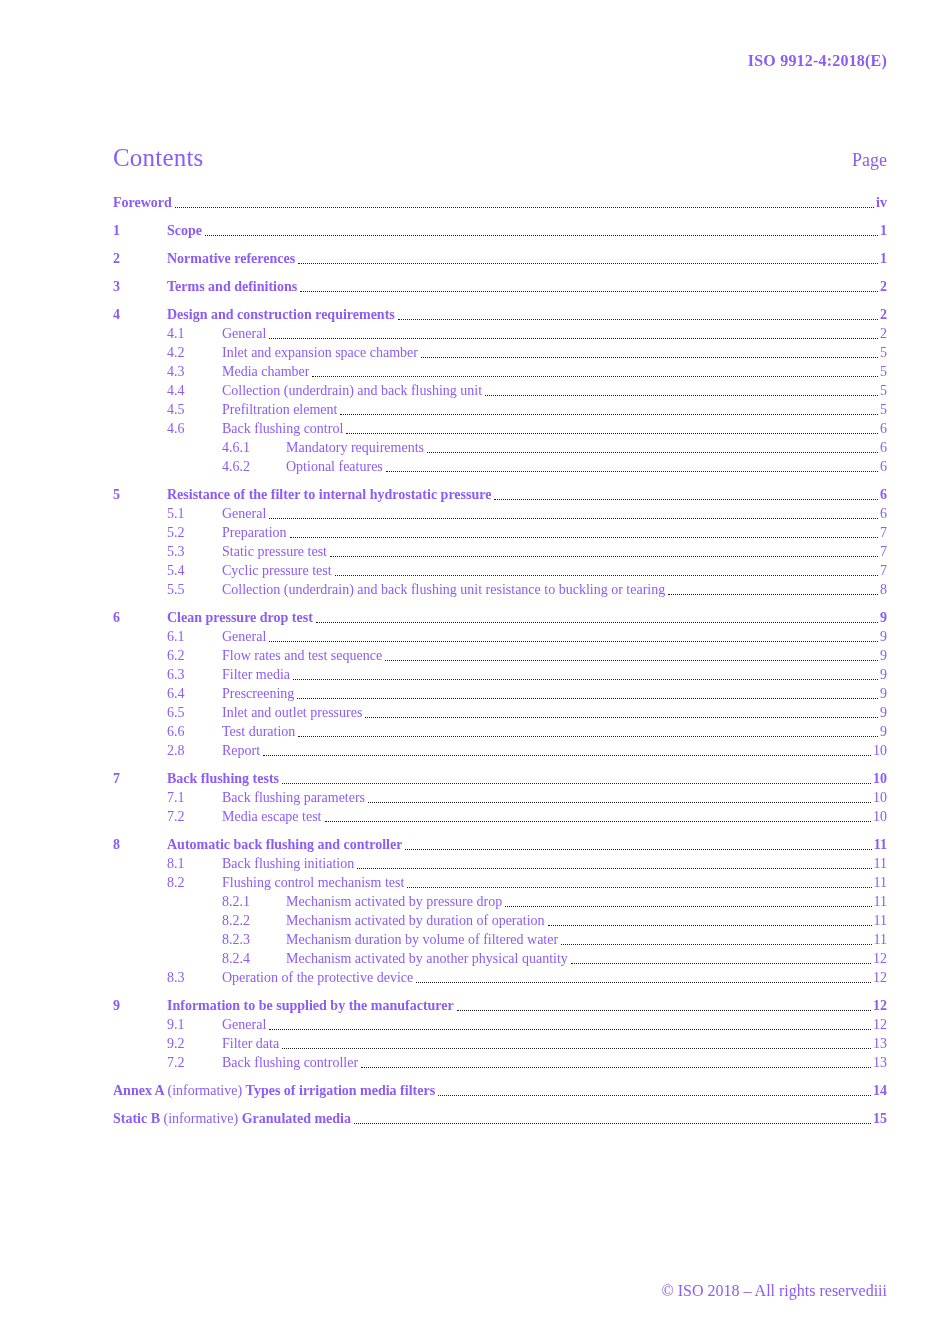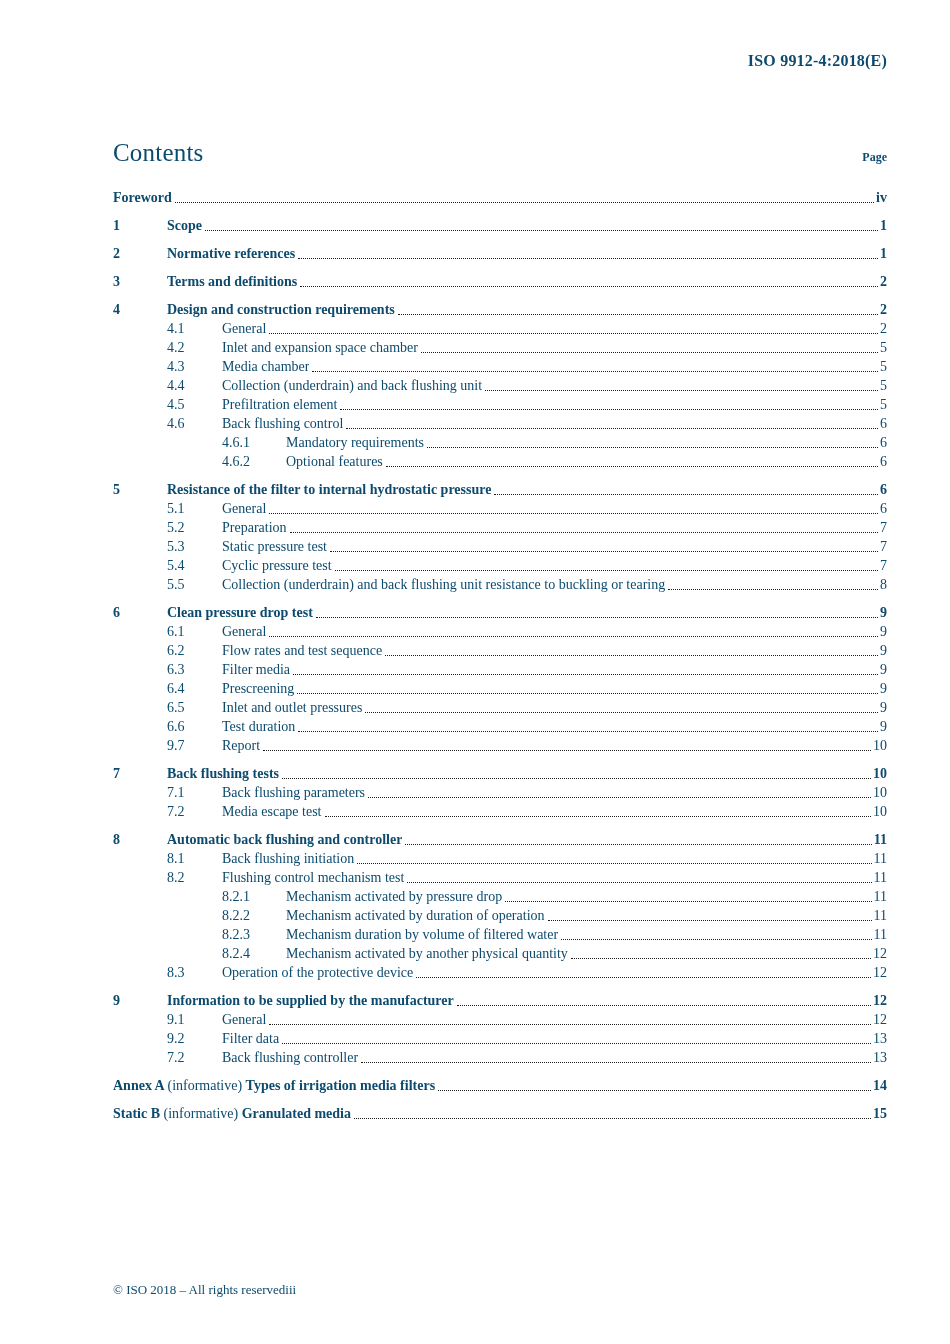--- a/index.html
+++ b/index.html
@@ -6,21 +6,21 @@
     margin: 0;
     padding: 0;
     background: #ffffff;
   }
   .page {
     position: relative;
     width: 950px;
     height: 1344px;
     margin: 0 auto;
     background: #ffffff;
-    color: #0c4a6e;
+    color: #8b5cf6;
     font-family: "Liberation Serif", "DejaVu Serif", serif;
     overflow: hidden;
     box-sizing: border-box;
   }
   .content {
     position: absolute;
     left: 113px;
     right: 63px;
     top: 0;
   }
@@ -36,22 +36,22 @@
     display: flex;
     align-items: baseline;
     justify-content: space-between;
   }
   .contents-title {
     font-size: 25px;
     font-weight: normal;
     letter-spacing: 0.2px;
   }
   .page-col-label {
-    font-size: 12px;
-    font-weight: bold;
+    font-size: 18px;
+    font-weight: normal;
     margin-top: 26px;
   }
   .toc {
     margin-top: 21px;
   }
   .toc-row {
     display: flex;
     align-items: flex-end;
     font-size: 14px;
     line-height: 19px;
@@ -84,23 +84,23 @@
   }
   .toc-row .pg {
     flex: 0 0 auto;
   }
   .doc-footer {
     position: absolute;
     left: 113px;
     right: 63px;
     top: 1282px;
     display: flex;
-    justify-content: flex-start;
+    justify-content: flex-end;
     align-items: baseline;
-    font-size: 13px;
+    font-size: 16px;
   }
 </style>
 </head>
 <body>
 
 <div class="page">
   <div class="content">
 
     <div class="doc-header">ISO 9912-4:2018(E)</div>
 
@@ -259,21 +259,21 @@
           <span class="dots"></span>
           <span class="pg">9</span>
         </div>
         <div class="toc-row lvl1">
           <span class="num">6.6</span>
           <span class="lbl">Test duration</span>
           <span class="dots"></span>
           <span class="pg">9</span>
         </div>
         <div class="toc-row lvl1">
-          <span class="num">9.7</span>
+          <span class="num">2.8</span>
           <span class="lbl">Report</span>
           <span class="dots"></span>
           <span class="pg">10</span>
         </div>
         <div class="toc-row lvl0 bold sp">
           <span class="num">7</span>
           <span class="lbl">Back flushing tests</span>
           <span class="dots"></span>
           <span class="pg">10</span>
         </div>

